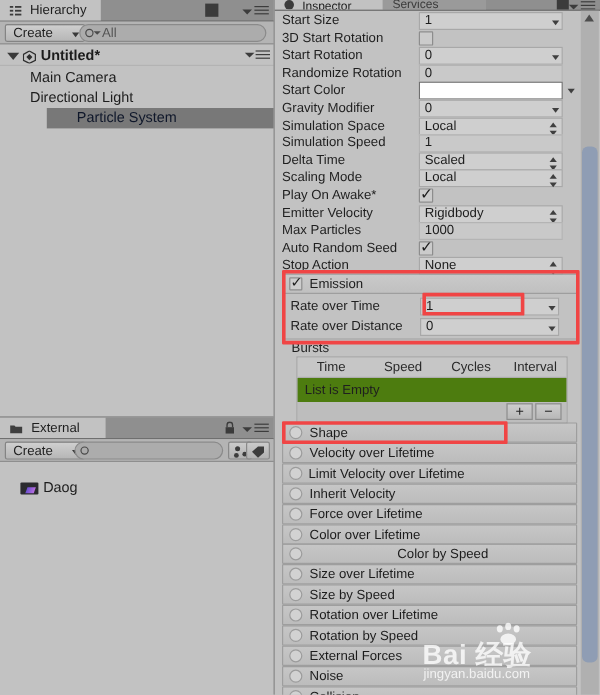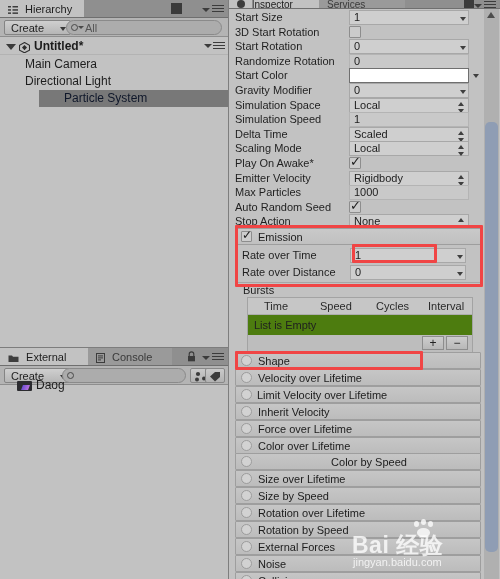--- a/index.html
+++ b/index.html
@@ -284,31 +284,20 @@
   <div class="panel" id="proj">
     <div class="tabbar">
       <div class="tab active" style="width:88px;">
         <span class="ticon">
           <svg width="11" height="9" viewBox="0 0 11 9">
               <path d="M0.5 1.5h3.5l1 1.2h5.5v5.3h-10z" fill="#3e3e3e"></path>
             </svg>
         </span>
         <span>External</span>
       </div>
-      <div class="tab" style="width:84px;">
-        <span class="ticon">
-          <svg width="9" height="10" viewBox="0 0 9 10">
-              <rect x="0.5" y="0.5" width="8" height="9" fill="none" stroke="#3c3c3c"></rect>
-              <rect x="2" y="2.4" width="5" height="1" fill="#3c3c3c"></rect>
-              <rect x="2" y="4.4" width="5" height="1" fill="#3c3c3c"></rect>
-              <rect x="2" y="6.4" width="3" height="1" fill="#3c3c3c"></rect>
-            </svg>
-        </span>
-        <span>Console</span>
-      </div>
       <div class="tabmenu">
         <div class="tridown"></div>
         <div class="burger">
             <i></i>
             <i></i>
             <i></i>
           </div>
       </div>
       <div style="position:absolute;right:32px;top:3px;width:9px;height:11px;">
         <svg width="9" height="11" viewBox="0 0 9 11">
@@ -334,21 +323,21 @@
             <circle cx="3" cy="8.5" r="2" fill="#3c3c3c"></circle>
           </svg>
       </div>
       <div class="iconbtn" style="left:205px;">
         <svg width="13" height="11" viewBox="0 0 13 11" style="position:absolute;left:3px;top:2px;">
             <path d="M1 5.5 6 1h5v5l-5 4.5z" fill="#3c3c3c"></path>
           </svg>
       </div>
     </div>
 
-    <div class="projrow" style="top:29px;width:228px;">
+    <div class="projrow" style="top:50px;width:228px;">
       <span class="foldericon"></span>
       <span>Daog</span>
     </div>
   </div>
 
   <div class="splitv"></div>
 
   <div class="panel" id="insp">
 
     <div class="tabbar" style="height:9px;">

